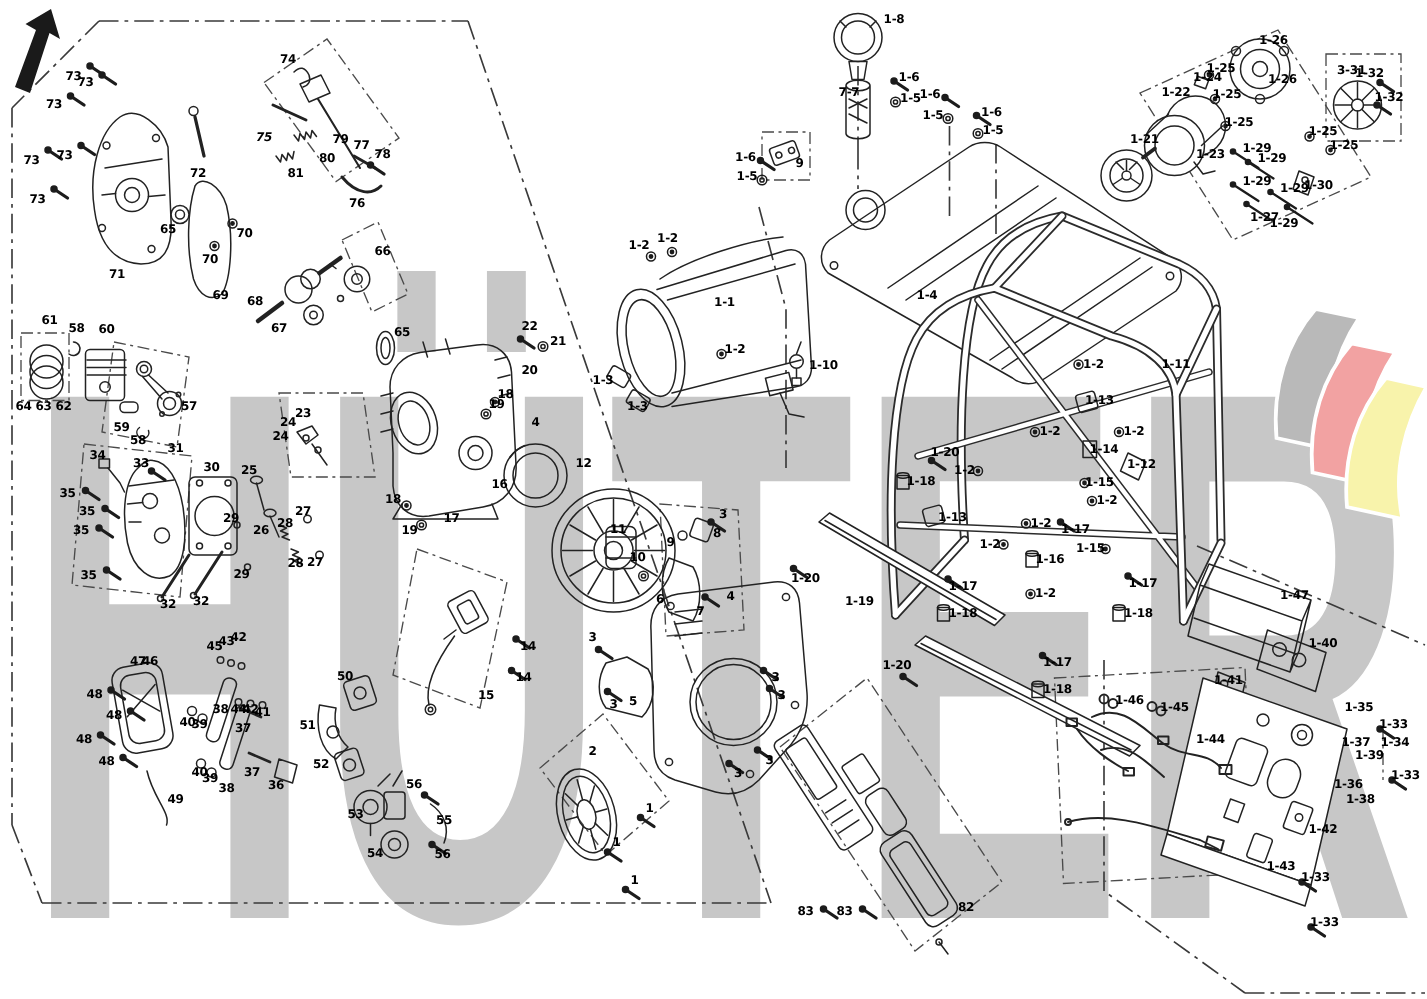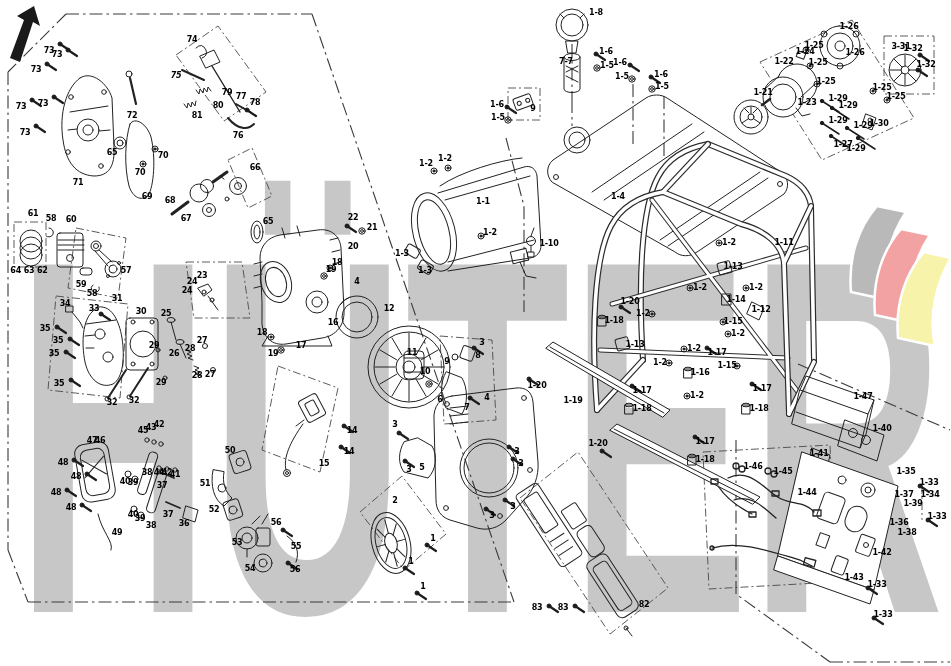--- a/index.html
+++ b/index.html
@@ -571,21 +571,21 @@
   </svg>
 
   <div id="label-layer">
       <div class="part-label" style="left: 49px; top: 51px;">73</div>
       <div class="part-label" style="left: 57px; top: 55px;">73</div>
       <div class="part-label" style="left: 36px; top: 70px;">73</div>
       <div class="part-label" style="left: 43px; top: 104px;">73</div>
       <div class="part-label" style="left: 21px; top: 107px;">73</div>
       <div class="part-label" style="left: 25px; top: 133px;">73</div>
       <div class="part-label" style="left: 192px; top: 40px;">74</div>
-      <div class="part-label" style="left: 176px; top: 76px; font-style: italic;">75</div>
+      <div class="part-label" style="left: 176px; top: 92px; font-style: italic;">75</div>
       <div class="part-label" style="left: 227px; top: 93px;">79</div>
       <div class="part-label" style="left: 241px; top: 97px;">77</div>
       <div class="part-label" style="left: 255px; top: 103px;">78</div>
       <div class="part-label" style="left: 218px; top: 106px;">80</div>
       <div class="part-label" style="left: 197px; top: 116px;">81</div>
       <div class="part-label" style="left: 238px; top: 136px;">76</div>
       <div class="part-label" style="left: 132px; top: 116px;">72</div>
       <div class="part-label" style="left: 112px; top: 153px;">65</div>
       <div class="part-label" style="left: 163px; top: 156px;">70</div>
       <div class="part-label" style="left: 140px; top: 173px;">70</div>

